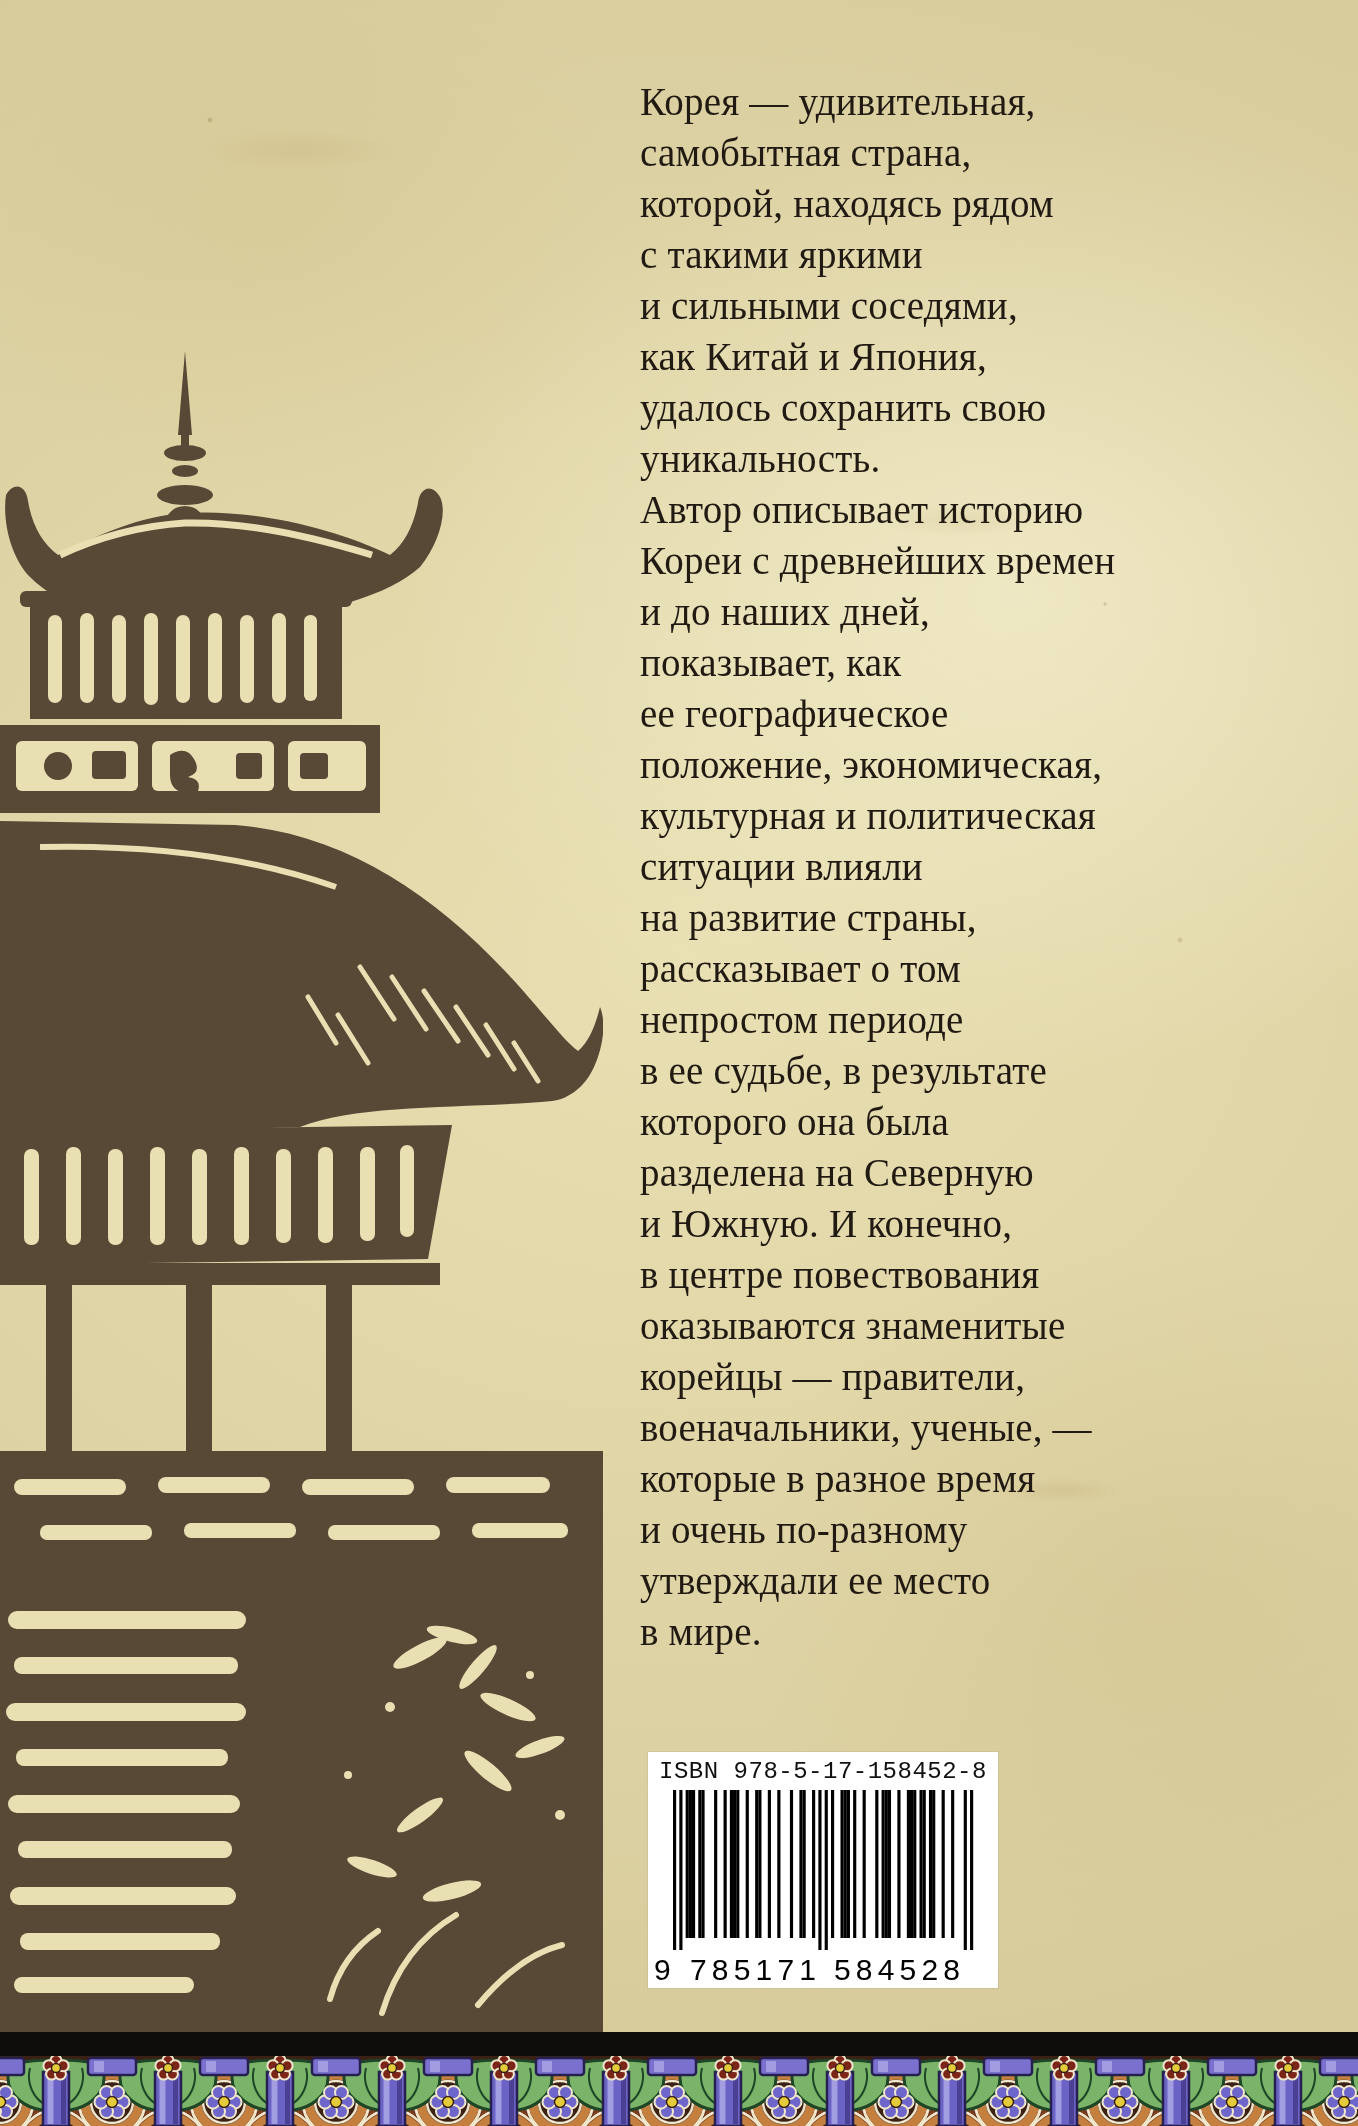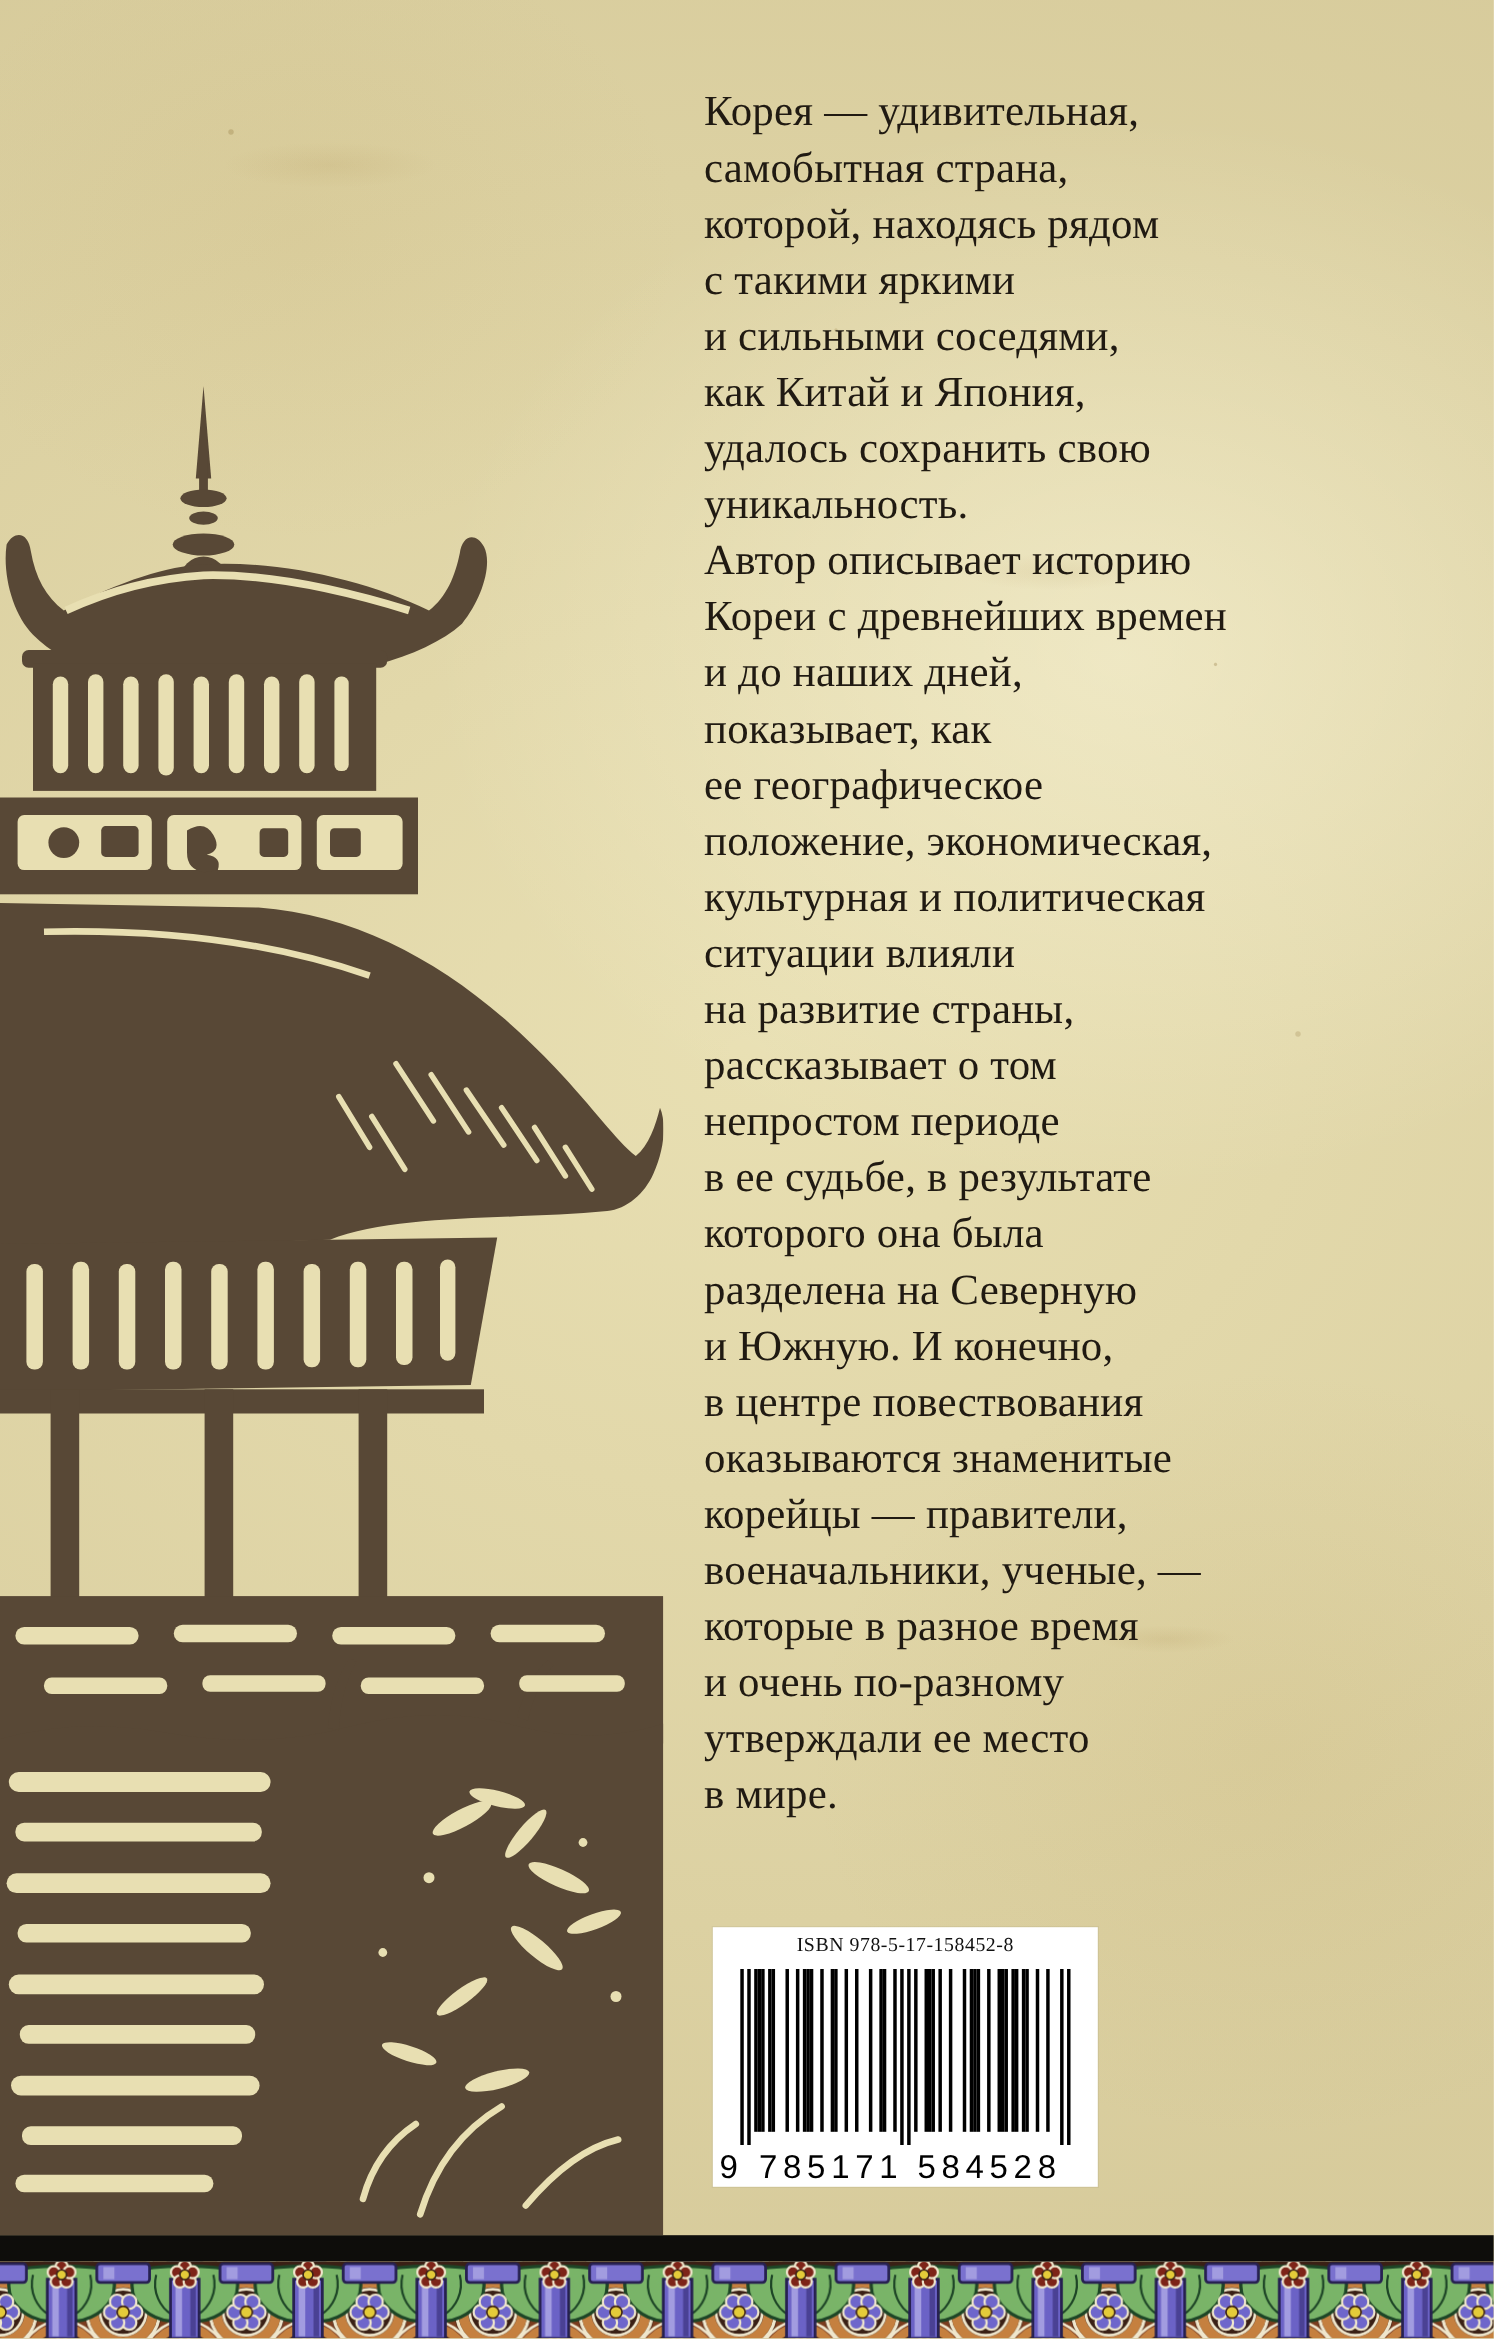--- a/index.html
+++ b/index.html
@@ -32,22 +32,22 @@
     font-size:39px;line-height:51px;color:#201a12;
     white-space:pre-line;letter-spacing:.2px;
   }
   .pagoda{position:absolute;left:0;top:255px;width:603px;height:1777px;}
   .barcode-panel{
     position:absolute;left:648px;top:1752px;width:350px;height:236px;
     background:#ffffff;box-shadow:0 0 0 1px rgba(0,0,0,.05);
   }
   .isbn-label{
     position:absolute;left:0;top:6px;width:100%;
-    text-align:center;font-family:Liberation Serif, serif;
-    font-size:18px;color:#111;letter-spacing:.5px;
+    text-align:center;font-family:Liberation Mono, monospace;
+    font-size:24px;color:#111;letter-spacing:.5px;
   }
   .barcode-svg{position:absolute;left:0;top:38px;}
   .divider{position:absolute;left:0;top:2032px;width:1358px;height:24px;background:#0e0d0b;}
   .dancheong{position:absolute;left:0;top:2056px;width:1358px;height:70px;}
 </style>
 </head>
 <body>
 
 <div id="cover">
 

